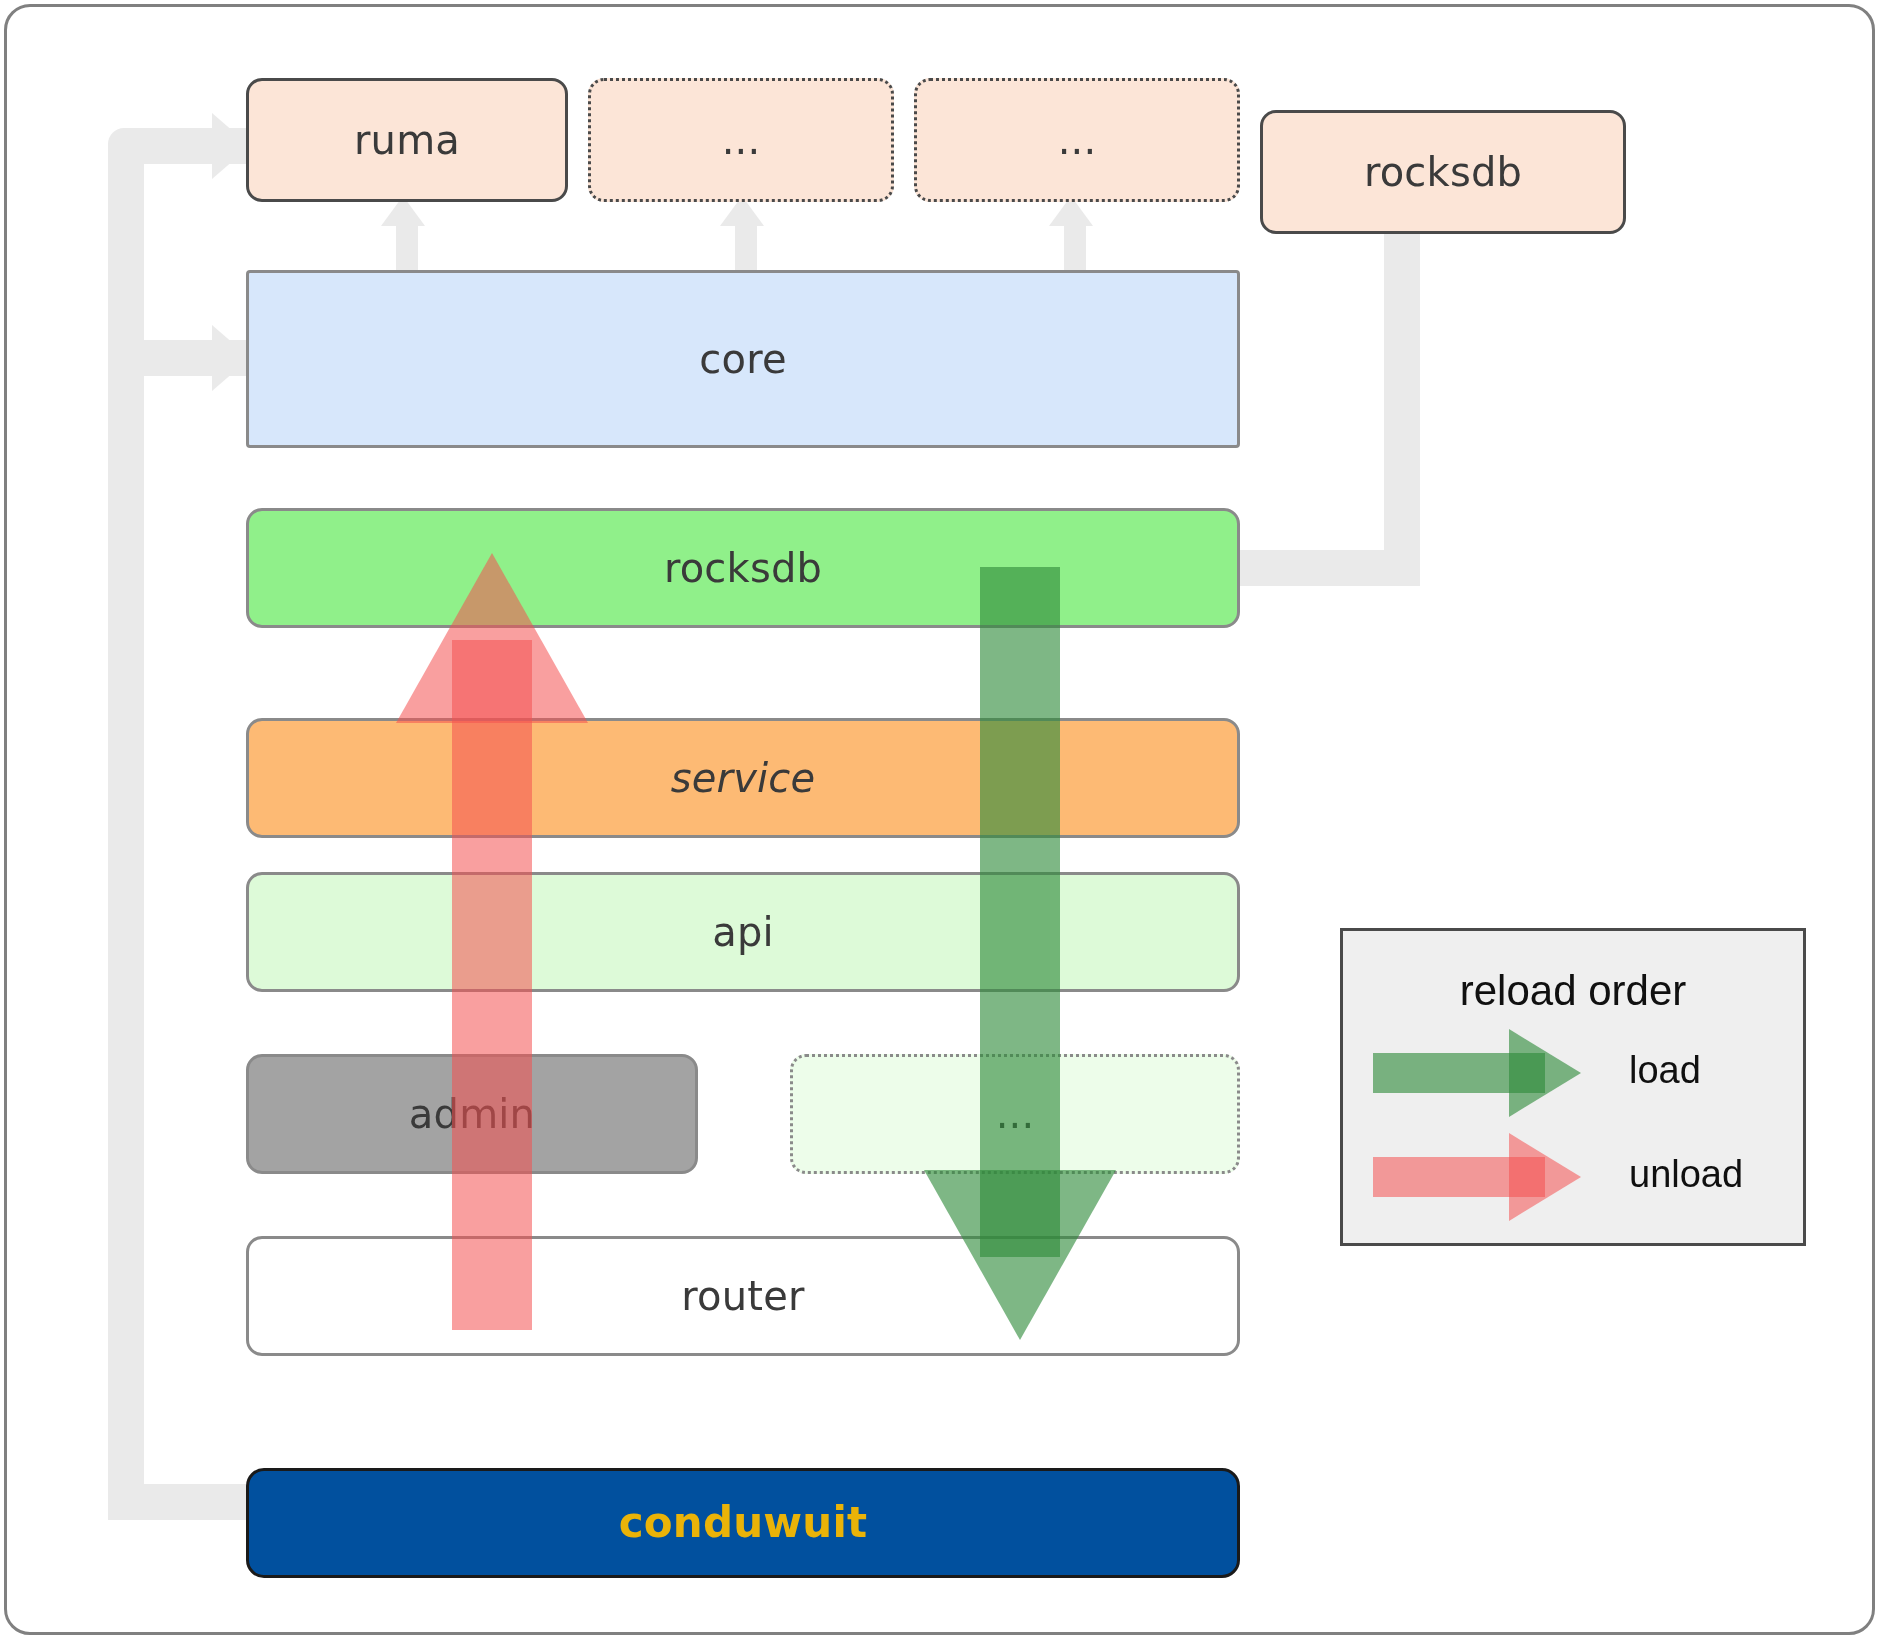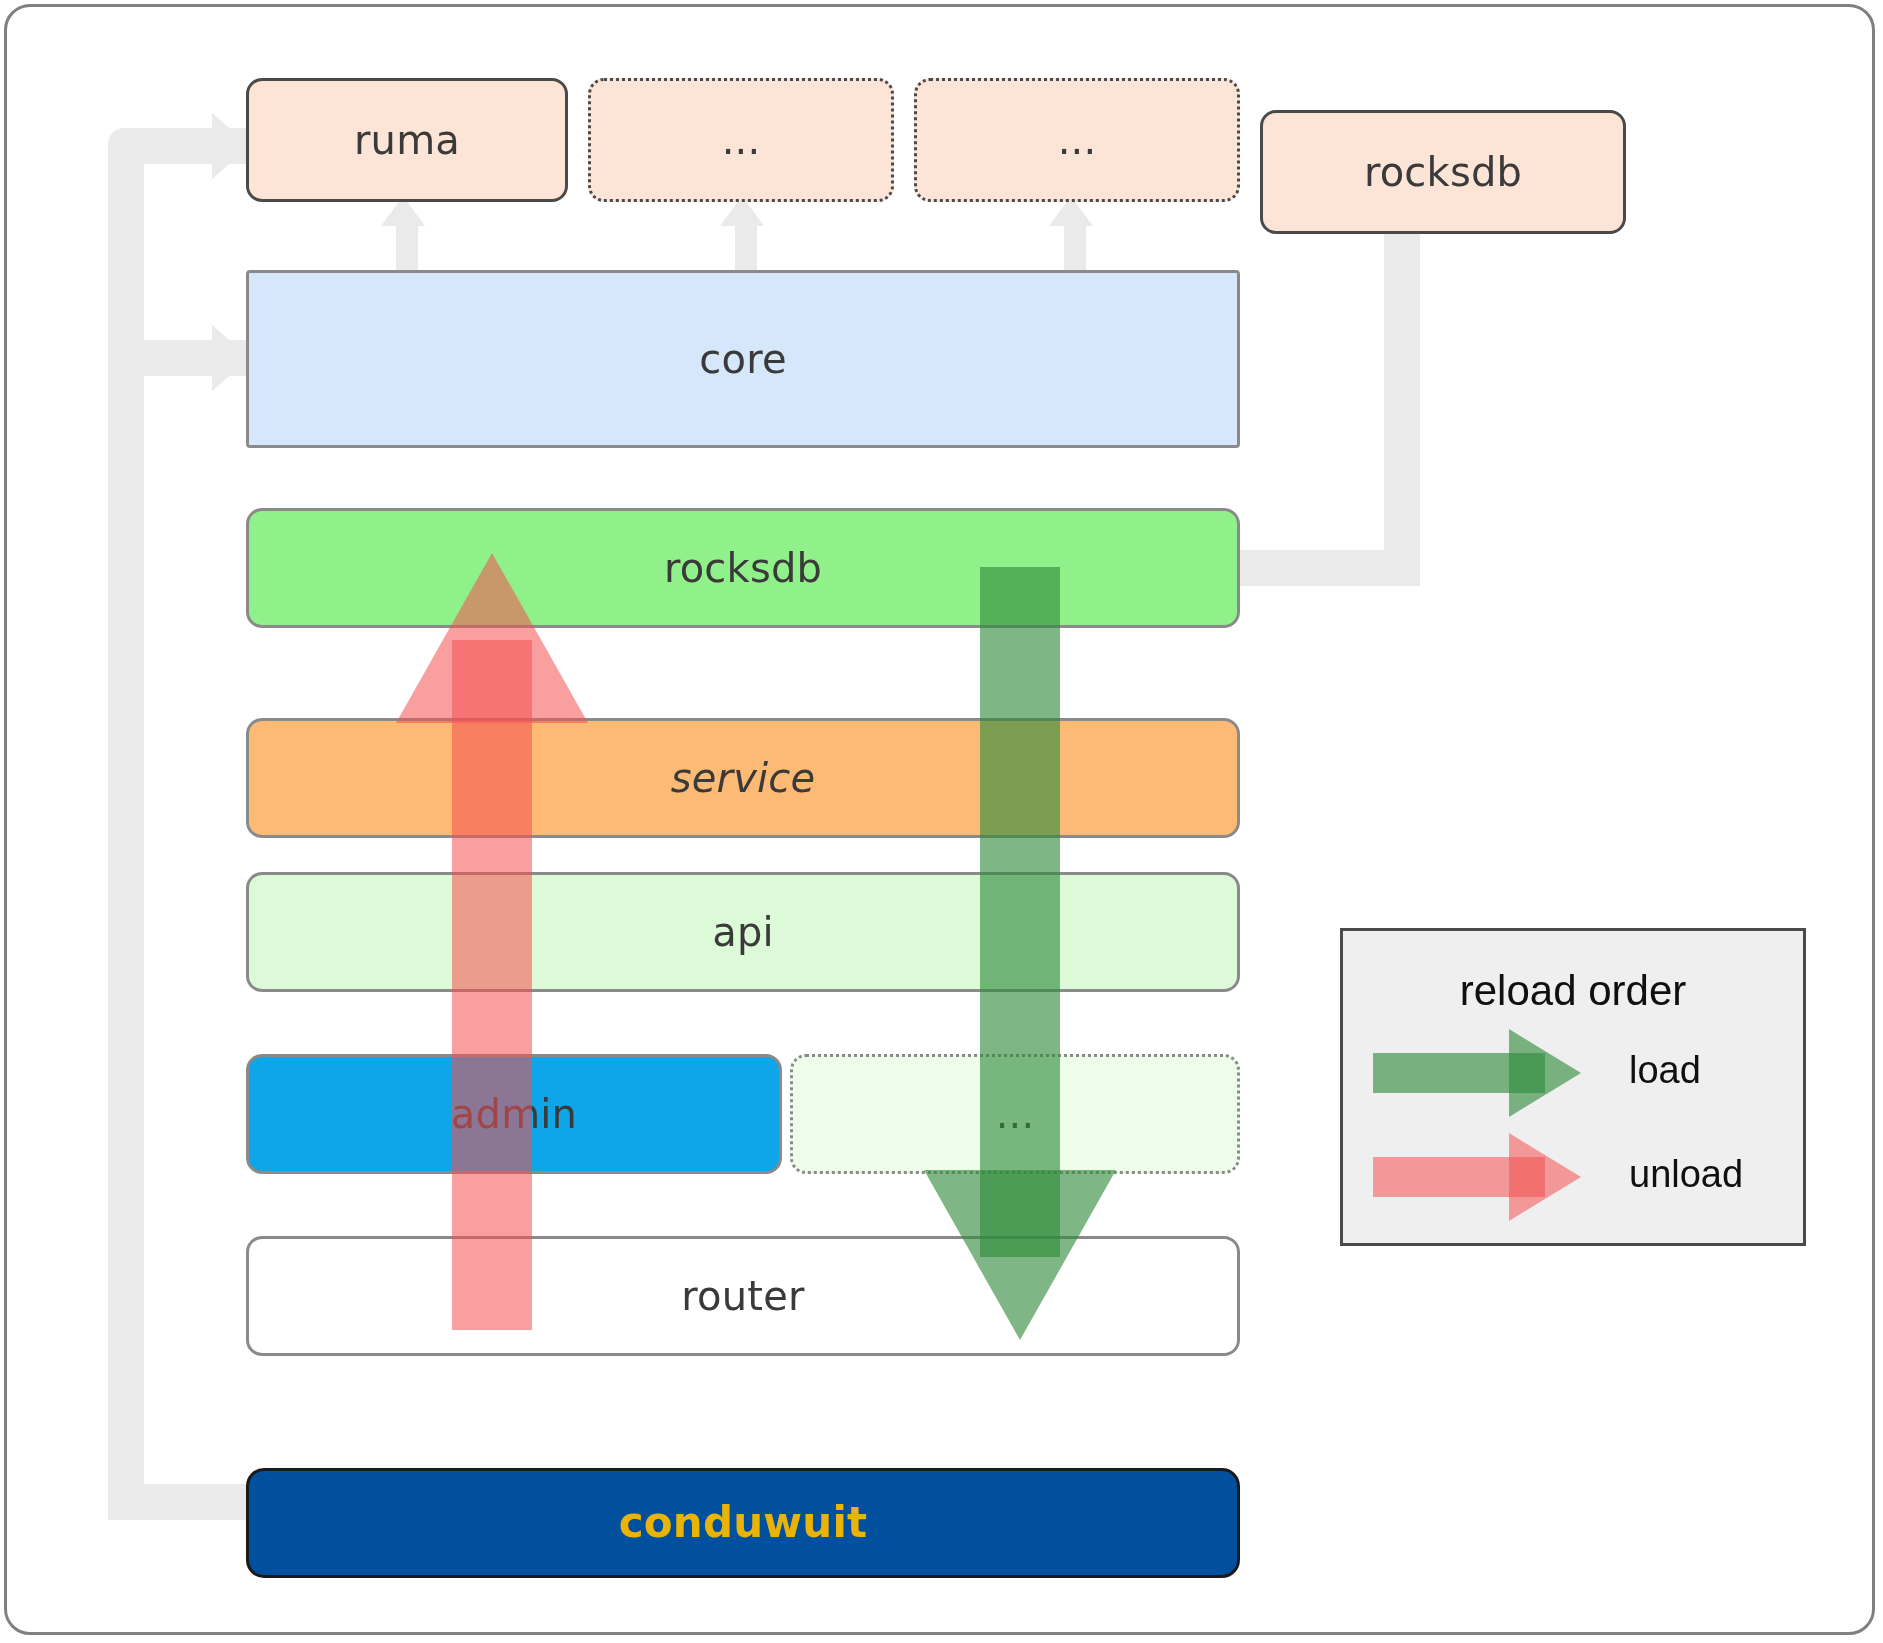--- a/index.html
+++ b/index.html
@@ -237,21 +237,21 @@
   </div>
 
   <div class="node crate" style="left:246px; top:718px; width:994px; height:120px; background:#fdba74;font-style:italic;">
     <span class="lbl">service</span>
   </div>
 
   <div class="node crate" style="left:246px; top:872px; width:994px; height:120px; background:#ddfad8;">
     <span class="lbl">api</span>
   </div>
 
-  <div class="node crate" style="left:246px; top:1054px; width:536px; height:120px; background:#0ea5e9;">
+  <div class="node crate" style="left:246px; top:1054px; width:452px; height:120px; background:#a3a3a3;">
     <span class="lbl">admin</span>
   </div>
 
   <div class="node crate dotted" style="left:790px; top:1054px; width:450px; height:120px; background:#edfdea;">
     <span class="lbl">...</span>
   </div>
 
   <div class="node crate" style="left:246px; top:1236px; width:994px; height:120px; background:#ffffff;">
     <span class="lbl">router</span>
   </div>

